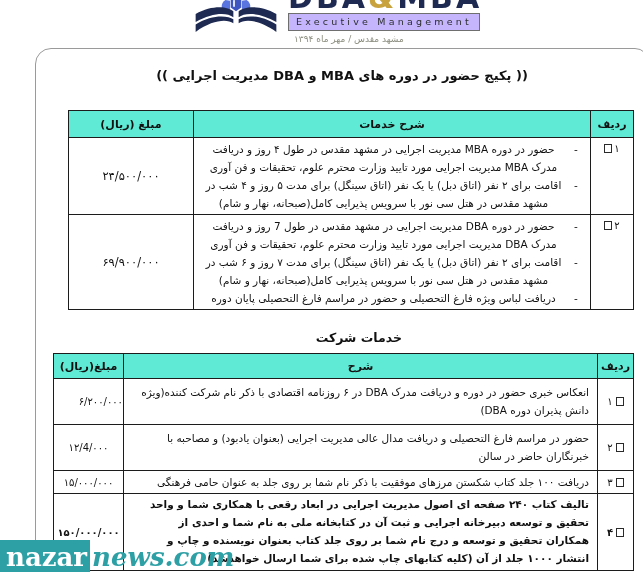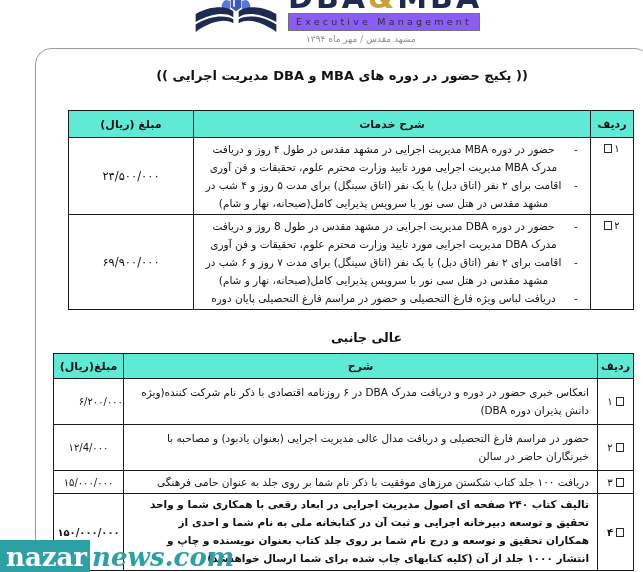--- a/index.html
+++ b/index.html
@@ -10,22 +10,22 @@
   
   .header { position:absolute; top:0; left:193px; width:300px; height:46px; }
   .logo-mark { position:absolute; top:-4px; left:0; width:86px; height:40px; }
   .logo-text-col { position:absolute; top:0; left:95px; width:200px; }
   .big-text-clip { height:12px; overflow:hidden; position:relative; width:192px; }
   .big-text { position:absolute; top:-20px; left:0; font-size:30px; font-weight:bold;
               letter-spacing:3px; color:#1e2a52; white-space:nowrap;
               font-family:"DejaVu Sans", sans-serif; }
   .big-text .amp { color:#c8a23c; }
   .exec-box { margin-top:1px; width:fit-content; border:1px solid #6f6f6f; padding:2px 7px 3px 7px;
-              font-size:9.5px; letter-spacing:3.2px; color:#2e2e2e; background:#8b5cf6; white-space:nowrap; }
-  .date-line { margin-top:3px; margin-left:18px; direction:rtl; width:fit-content;
+              font-size:9.5px; letter-spacing:3.2px; color:#2e2e2e; background:#c4b5fd; white-space:nowrap; }
+  .date-line { margin-top:3px; margin-left:6px; direction:rtl; width:fit-content;
                font-size:9px; color:#8c8d7f; white-space:nowrap; }
 
   
   .content-box { position:absolute; left:35px; top:48px; right:-6px; bottom:-20px;
                  border:1px solid #9a9a9a; border-radius:16px 14px 0 0;
                  direction:rtl; padding-top:19px; background:transparent; }
   .doc-title { text-align:center; font-size:13px; font-weight:bold; color:#111; }
 
   table { border-collapse:collapse; direction:rtl; table-layout:fixed; }
   td { border:1px solid #1c1c1c; vertical-align:middle; }
@@ -125,37 +125,37 @@
       <tr class="row-pkg2">
         <td class="radif-cell-1">
           <div class="radif-inner">
             <span>۲</span>
             <span class="checkbox"></span>
           </div>
         </td>
         <td class="desc-cell">
           <div class="item">
             <span class="dash">-</span>
-            <div class="item-text">حضور در دوره DBA مدیریت اجرایی در مشهد مقدس در طول 8 روز و دریافت مدرک DBA مدیریت اجرایی مورد تایید وزارت محترم علوم، تحقیقات و فن آوری</div>
+            <div class="item-text">حضور در دوره DBA مدیریت اجرایی در مشهد مقدس در طول 7 روز و دریافت مدرک DBA مدیریت اجرایی مورد تایید وزارت محترم علوم، تحقیقات و فن آوری</div>
           </div>
           <div class="item">
             <span class="dash">-</span>
             <div class="item-text">اقامت برای ۲ نفر (اتاق دبل) یا یک نفر (اتاق سینگل) برای مدت ۷ روز و ۶ شب در مشهد مقدس در هتل سی نور با سرویس پذیرایی کامل(صبحانه، نهار و شام)</div>
           </div>
           <div class="item">
             <span class="dash">-</span>
             <div class="item-text">دریافت لباس ویژه فارغ التحصیلی و حضور در مراسم فارغ التحصیلی پایان دوره</div>
           </div>
         </td>
         <td class="amount-cell">۶۹/۹۰۰/۰۰۰</td>
       </tr>
     </tbody>
       </table>
 
-    <span class="section-heading">عالی جانبی</span>
+    <span class="section-heading">خدمات شرکت</span>
 
     <table class="t-side">
       <colgroup>
           <col style="width:36px">
           <col style="width:474px">
           <col style="width:70px">
         </colgroup>
       <tbody>
           <tr class="h-row">
         <td class="th-cell">ردیف</td>

